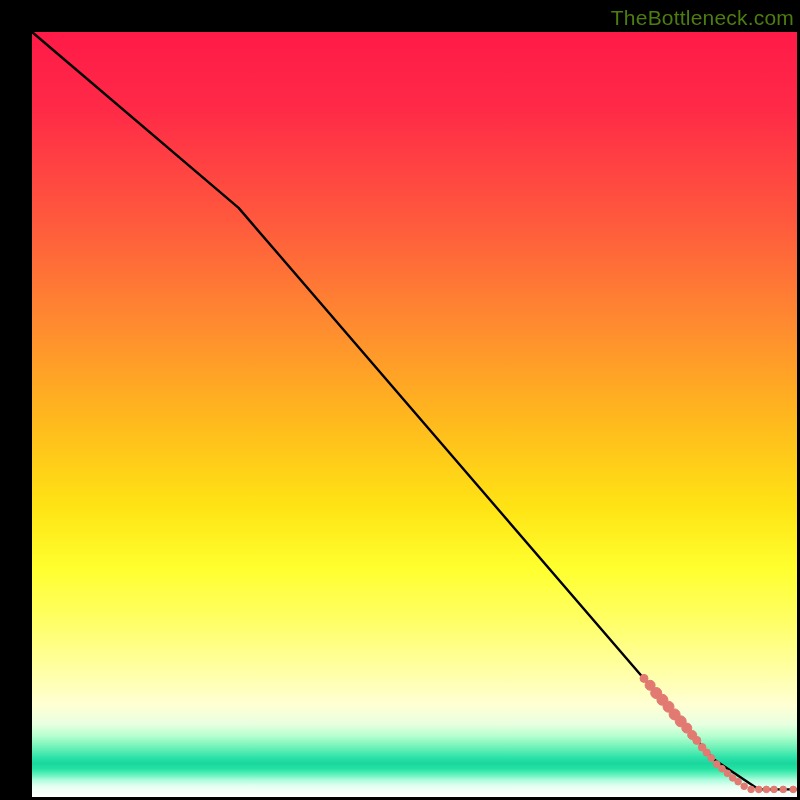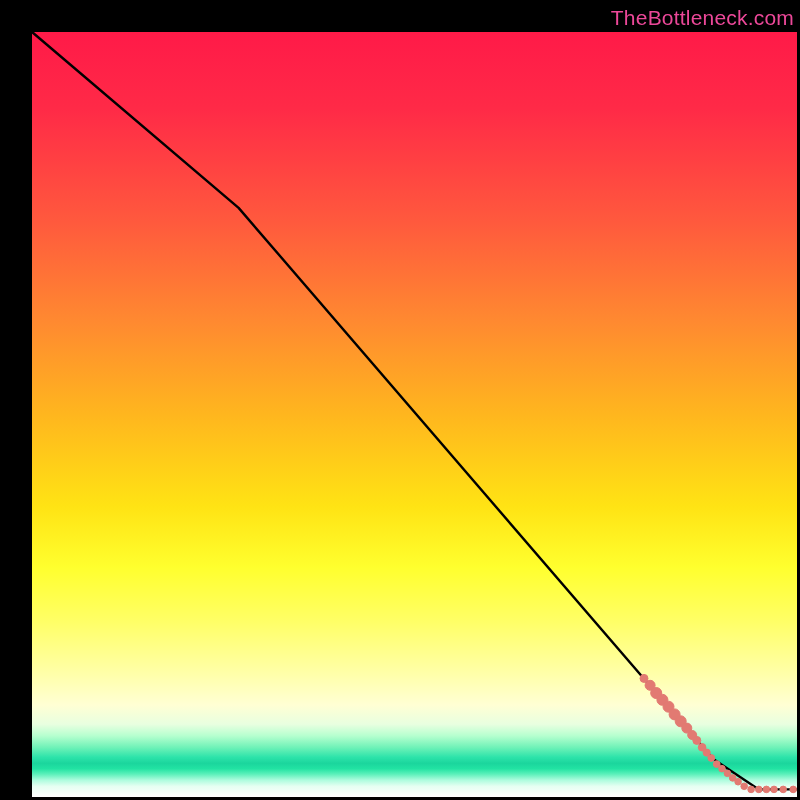--- a/index.html
+++ b/index.html
@@ -45,21 +45,21 @@
       #5bf0ba 97.0%,
       #aefcde 97.8%,
       #e6fff2 98.6%,
       #ffffff 100%
     );
   }
   .watermark {
     position: absolute;
     top: 6px;
     right: 6px;
-    color: #ec4899;
+    color: #4d7c0f;
     font-size: 21px;
     font-weight: 500;
     letter-spacing: 0.2px;
     user-select: none;
   }
   svg.overlay {
     position: absolute;
     left: 32px;
     top: 32px;
     width: 765px;

